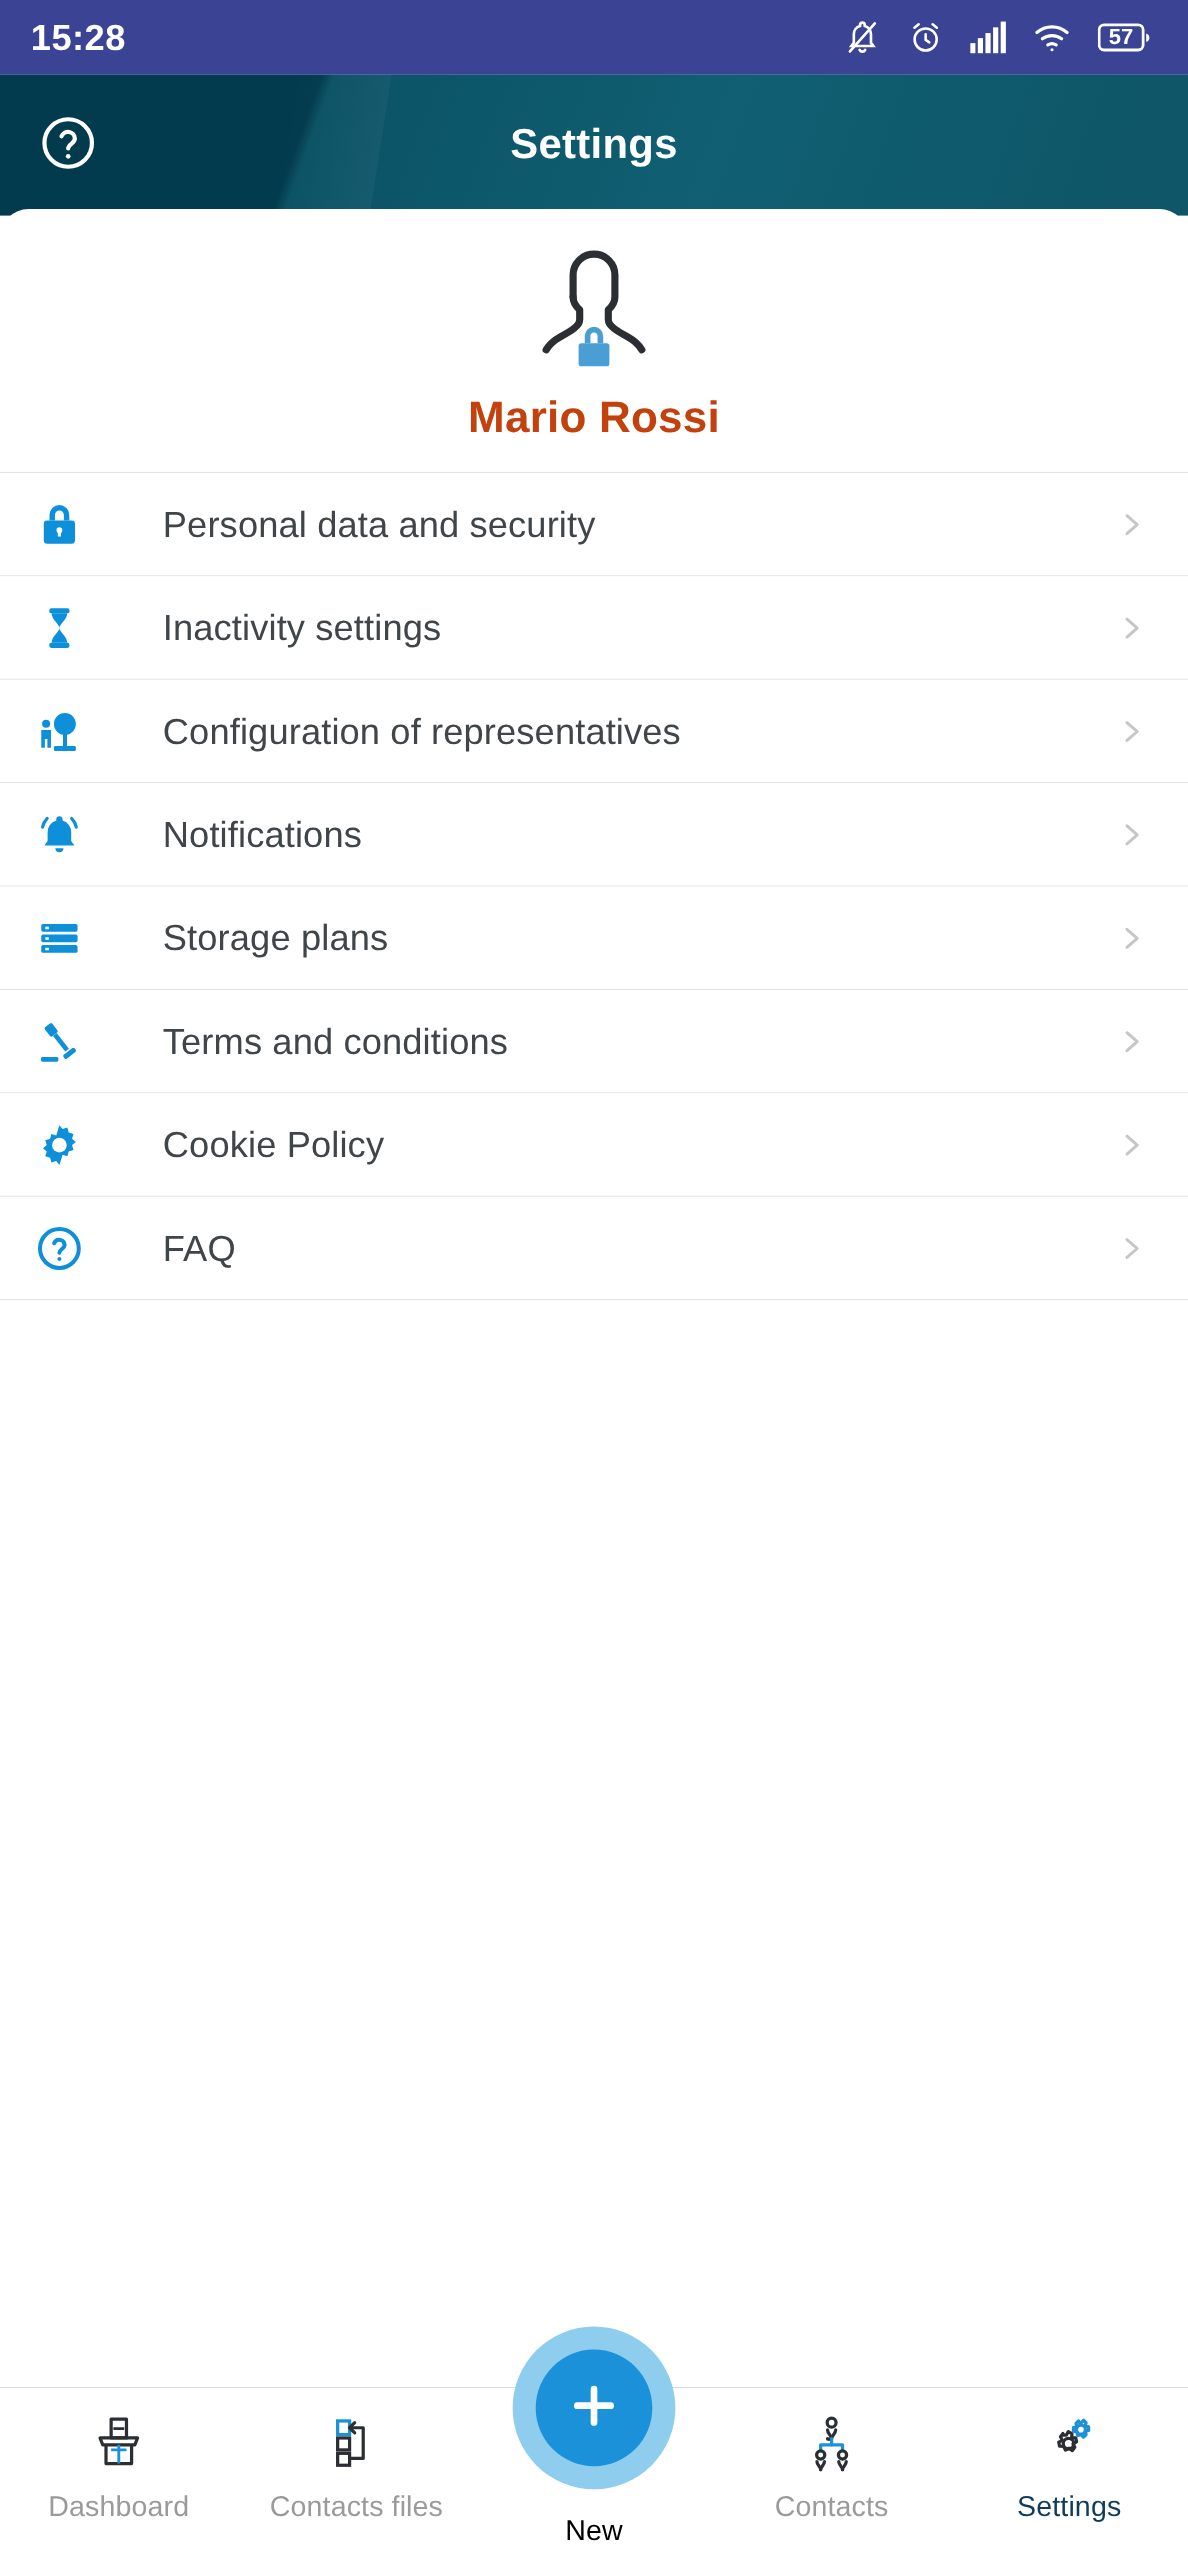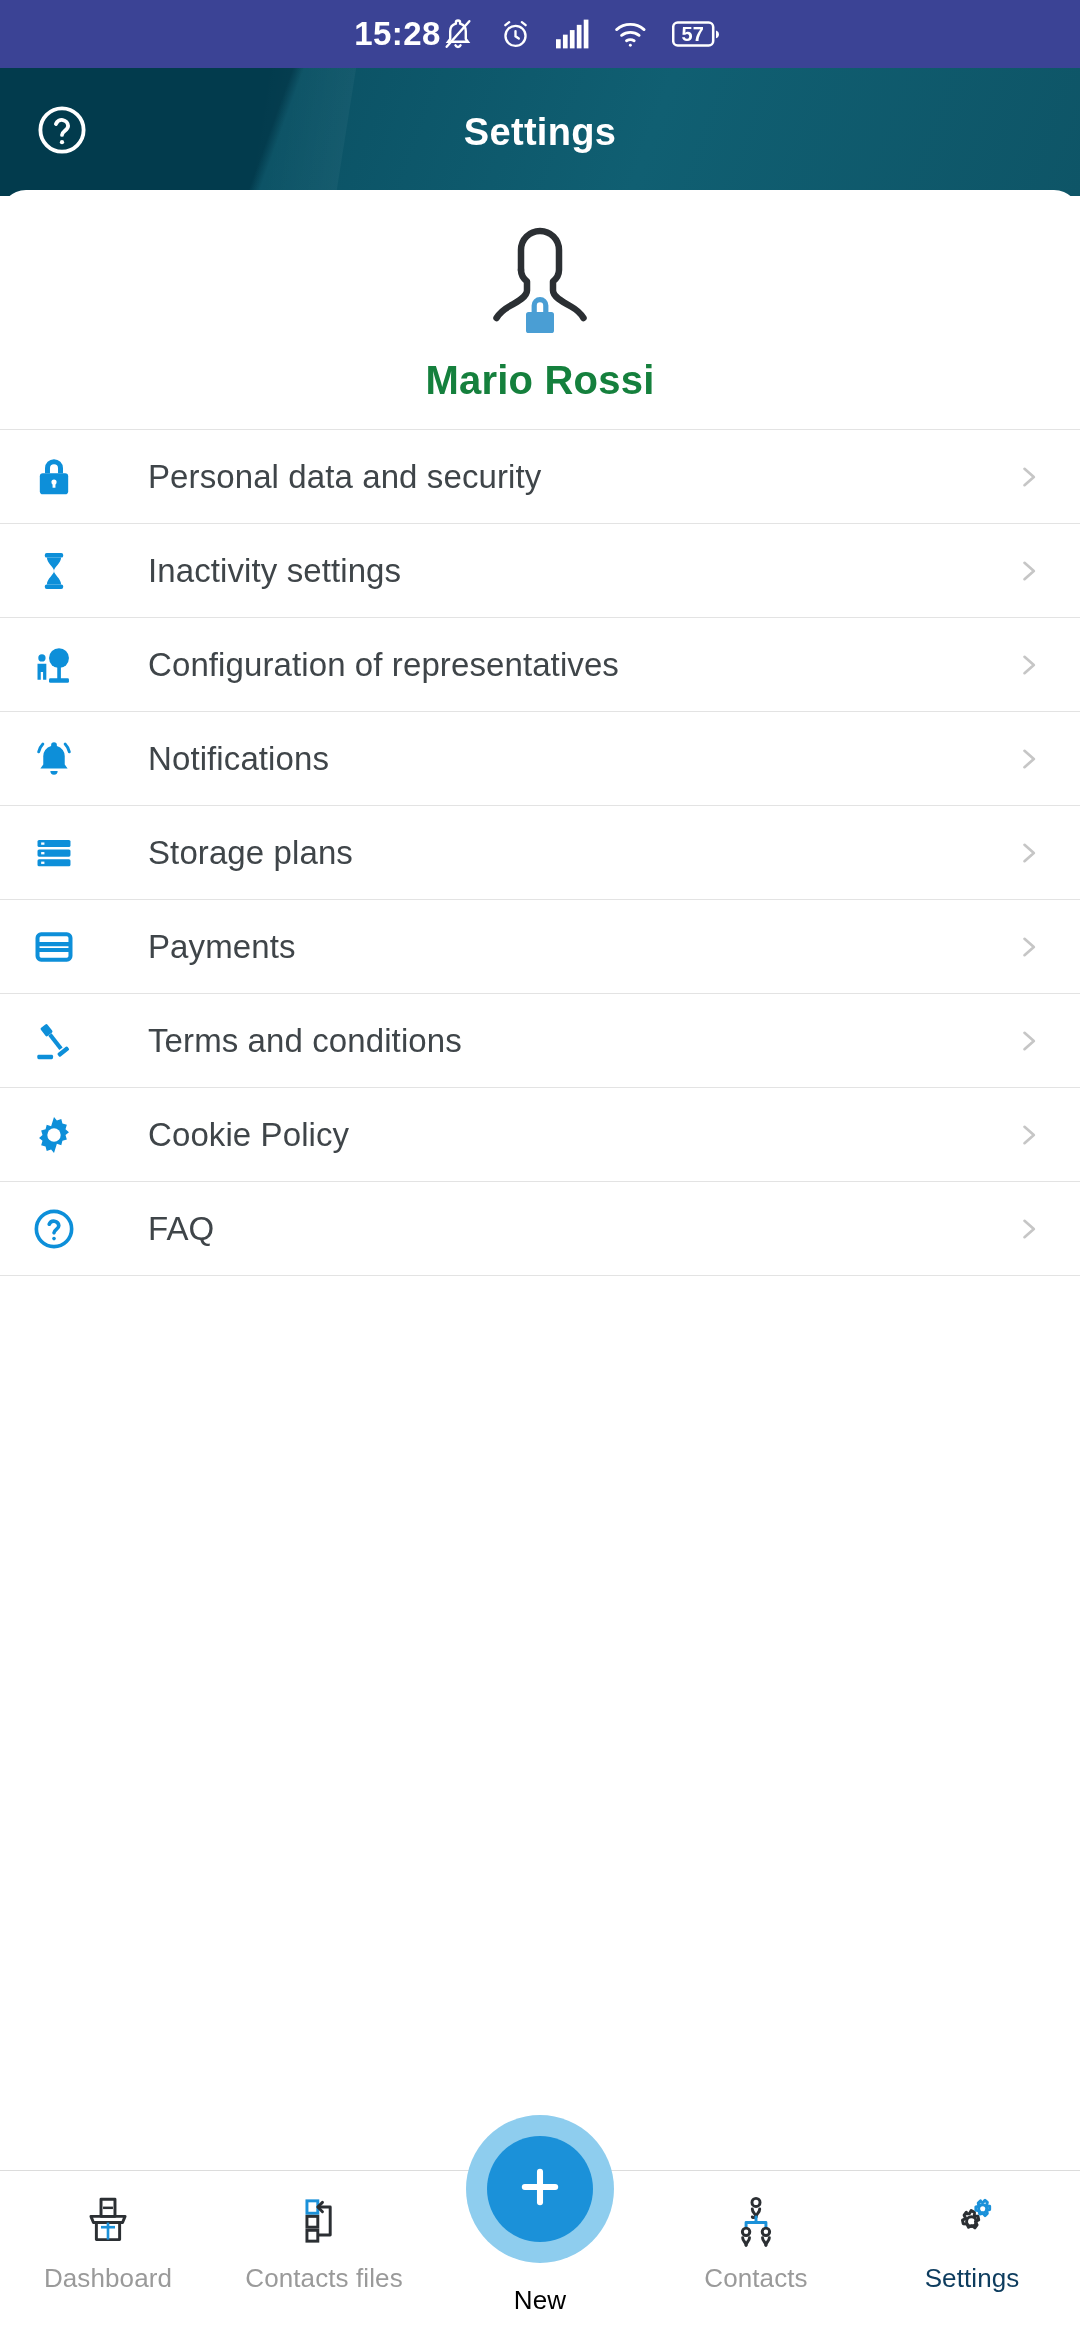--- a/index.html
+++ b/index.html
@@ -10,21 +10,21 @@
     overflow:hidden;
     position:relative;
   }
 
   
   #status-bar{
     height:68px;
     background:#3b4395;
     display:flex;
     align-items:center;
-    justify-content:center;
+    justify-content:space-between;
     padding:0 34px 0 28px;
   }
   #status-clock{
     color:#ffffff;
     font-size:33px;
     font-weight:bold;
     letter-spacing:.4px;
   }
   #status-icons{
     display:flex;
@@ -94,21 +94,21 @@
     padding-bottom:26px;
     display:flex;
     flex-direction:column;
     align-items:center;
   }
   #avatar{ width:150px; height:132px; position:relative; }
   #profile-name{
     margin-top:14px;
     font-size:40px;
     font-weight:bold;
-    color:#15803d;
+    color:#c2410c;
     letter-spacing:.2px;
   }
 
   
   #settings-list{ border-top:1px solid #e3e3e3; }
   .list-row{
     height:94px;
     display:flex;
     align-items:center;
     border-bottom:1px solid #e3e3e3;
@@ -357,35 +357,20 @@
         </svg>
       </div>
       <div class="row-label">Storage plans</div>
       <div class="row-chevron">
         <svg width="28" height="28" viewBox="0 0 24 24" fill="none" stroke="#c6c6c6" stroke-width="2.3" stroke-linecap="round" stroke-linejoin="round">
             <polyline points="9,5 17,12 9,19"></polyline>
           </svg>
       </div>
     </div>
 
-    <div class="list-row">
-      <div class="row-icon">
-        <svg width="46" height="46" viewBox="0 0 24 24" fill="none" stroke="#0d8fd9" stroke-width="2.1">
-          <rect x="3.4" y="5.4" width="17.2" height="13.2" rx="1.9"></rect>
-          <line x1="3.4" y1="10.5" x2="20.6" y2="10.5"></line>
-          <line x1="3.4" y1="13.6" x2="20.6" y2="13.6"></line>
-        </svg>
-      </div>
-      <div class="row-label">Payments</div>
-      <div class="row-chevron">
-        <svg width="28" height="28" viewBox="0 0 24 24" fill="none" stroke="#c6c6c6" stroke-width="2.3" stroke-linecap="round" stroke-linejoin="round">
-            <polyline points="9,5 17,12 9,19"></polyline>
-          </svg>
-      </div>
-    </div>
 
     <div class="list-row">
       <div class="row-icon">
         <svg width="46" height="46" viewBox="0 0 24 24" fill="#0d8fd9">
           <g transform="rotate(-38 12 12)">
             <rect x="10.2" y="2.4" width="4.4" height="5.5" rx=".8"></rect>
             <rect x="11.3" y="8" width="2.2" height="9.4"></rect>
             <rect x="9.1" y="18.2" width="6.6" height="2.3" rx=".7"></rect>
           </g>
           <rect x="3.3" y="19.2" width="8.2" height="2.3" rx=".7"></rect>

